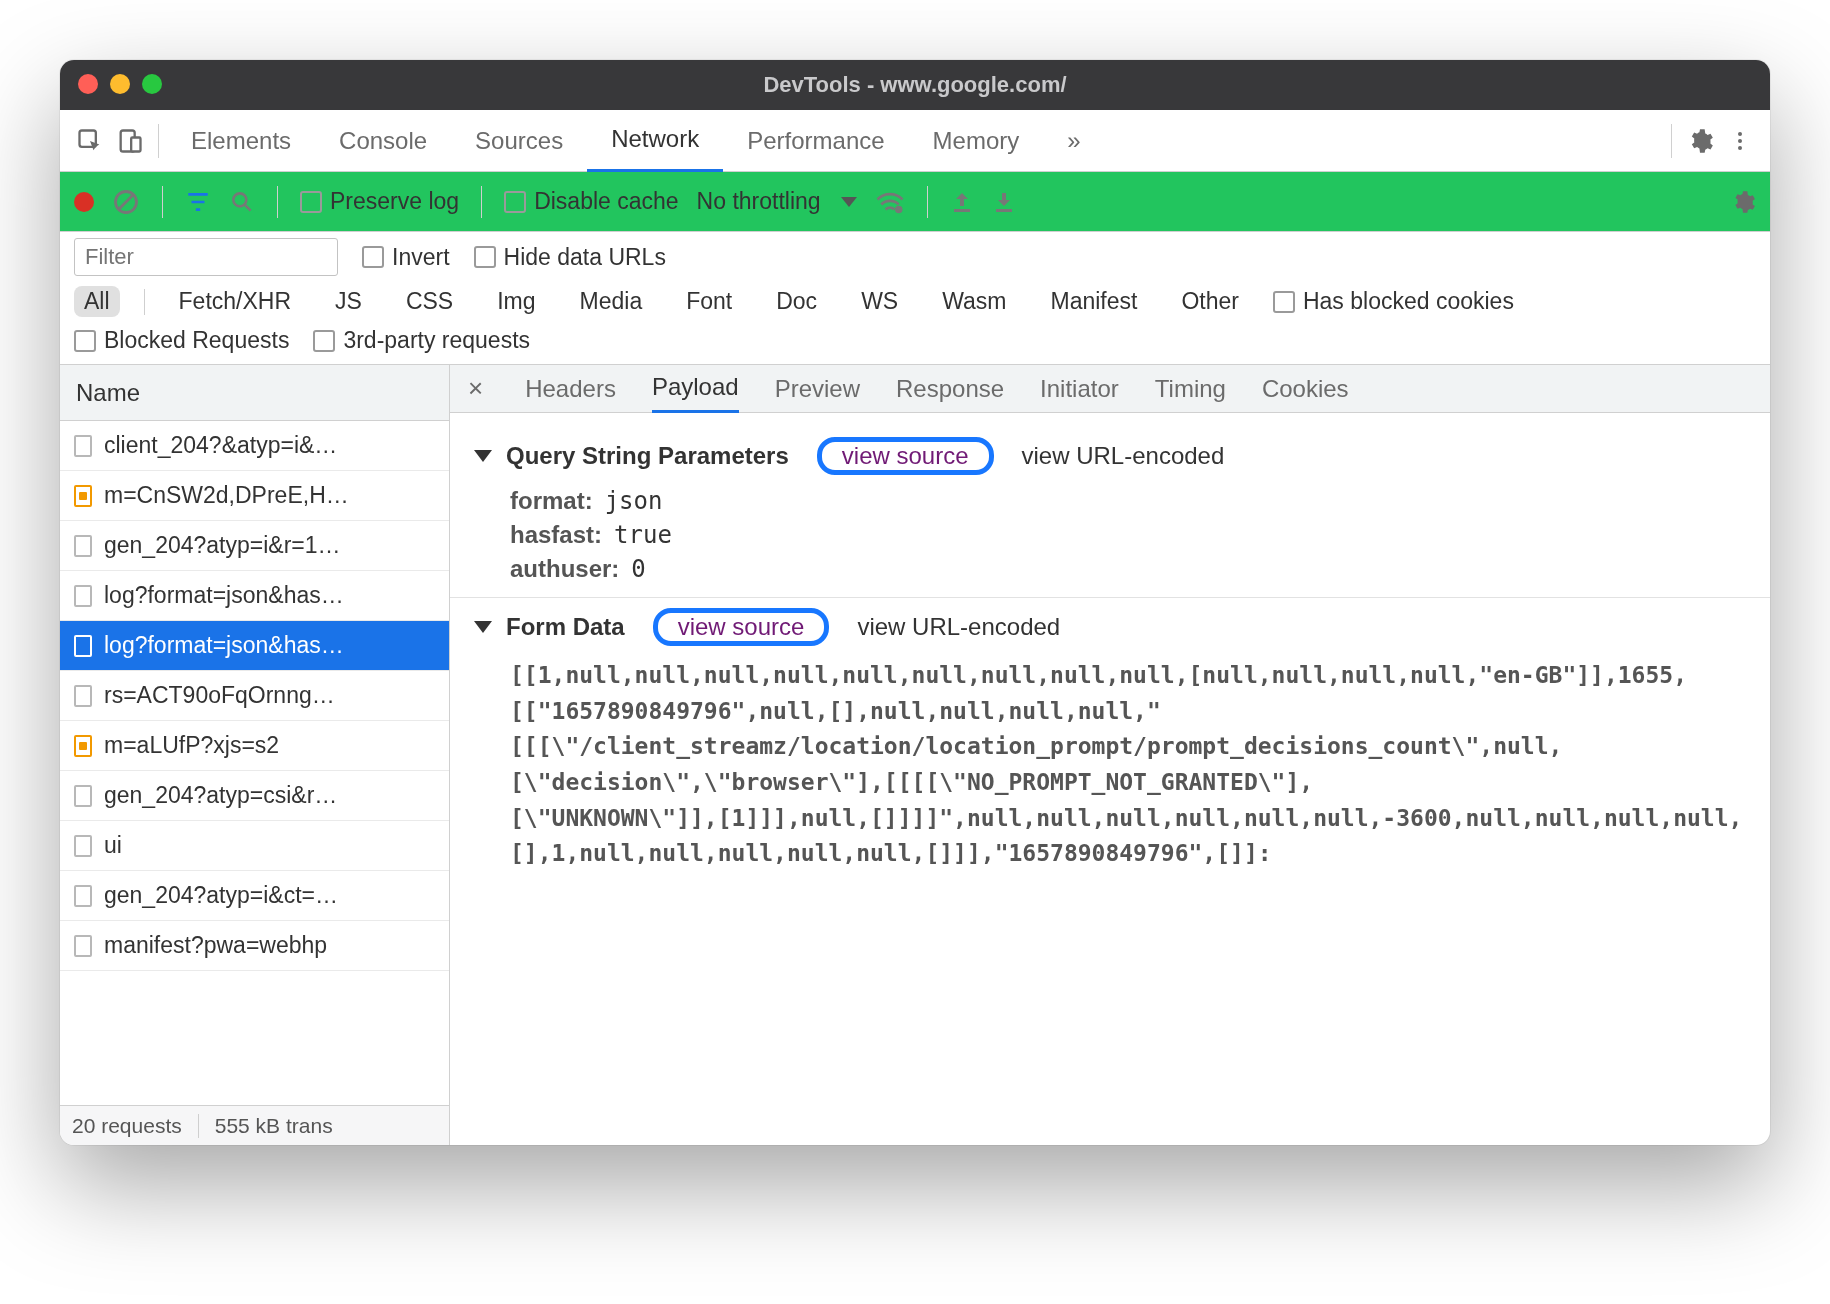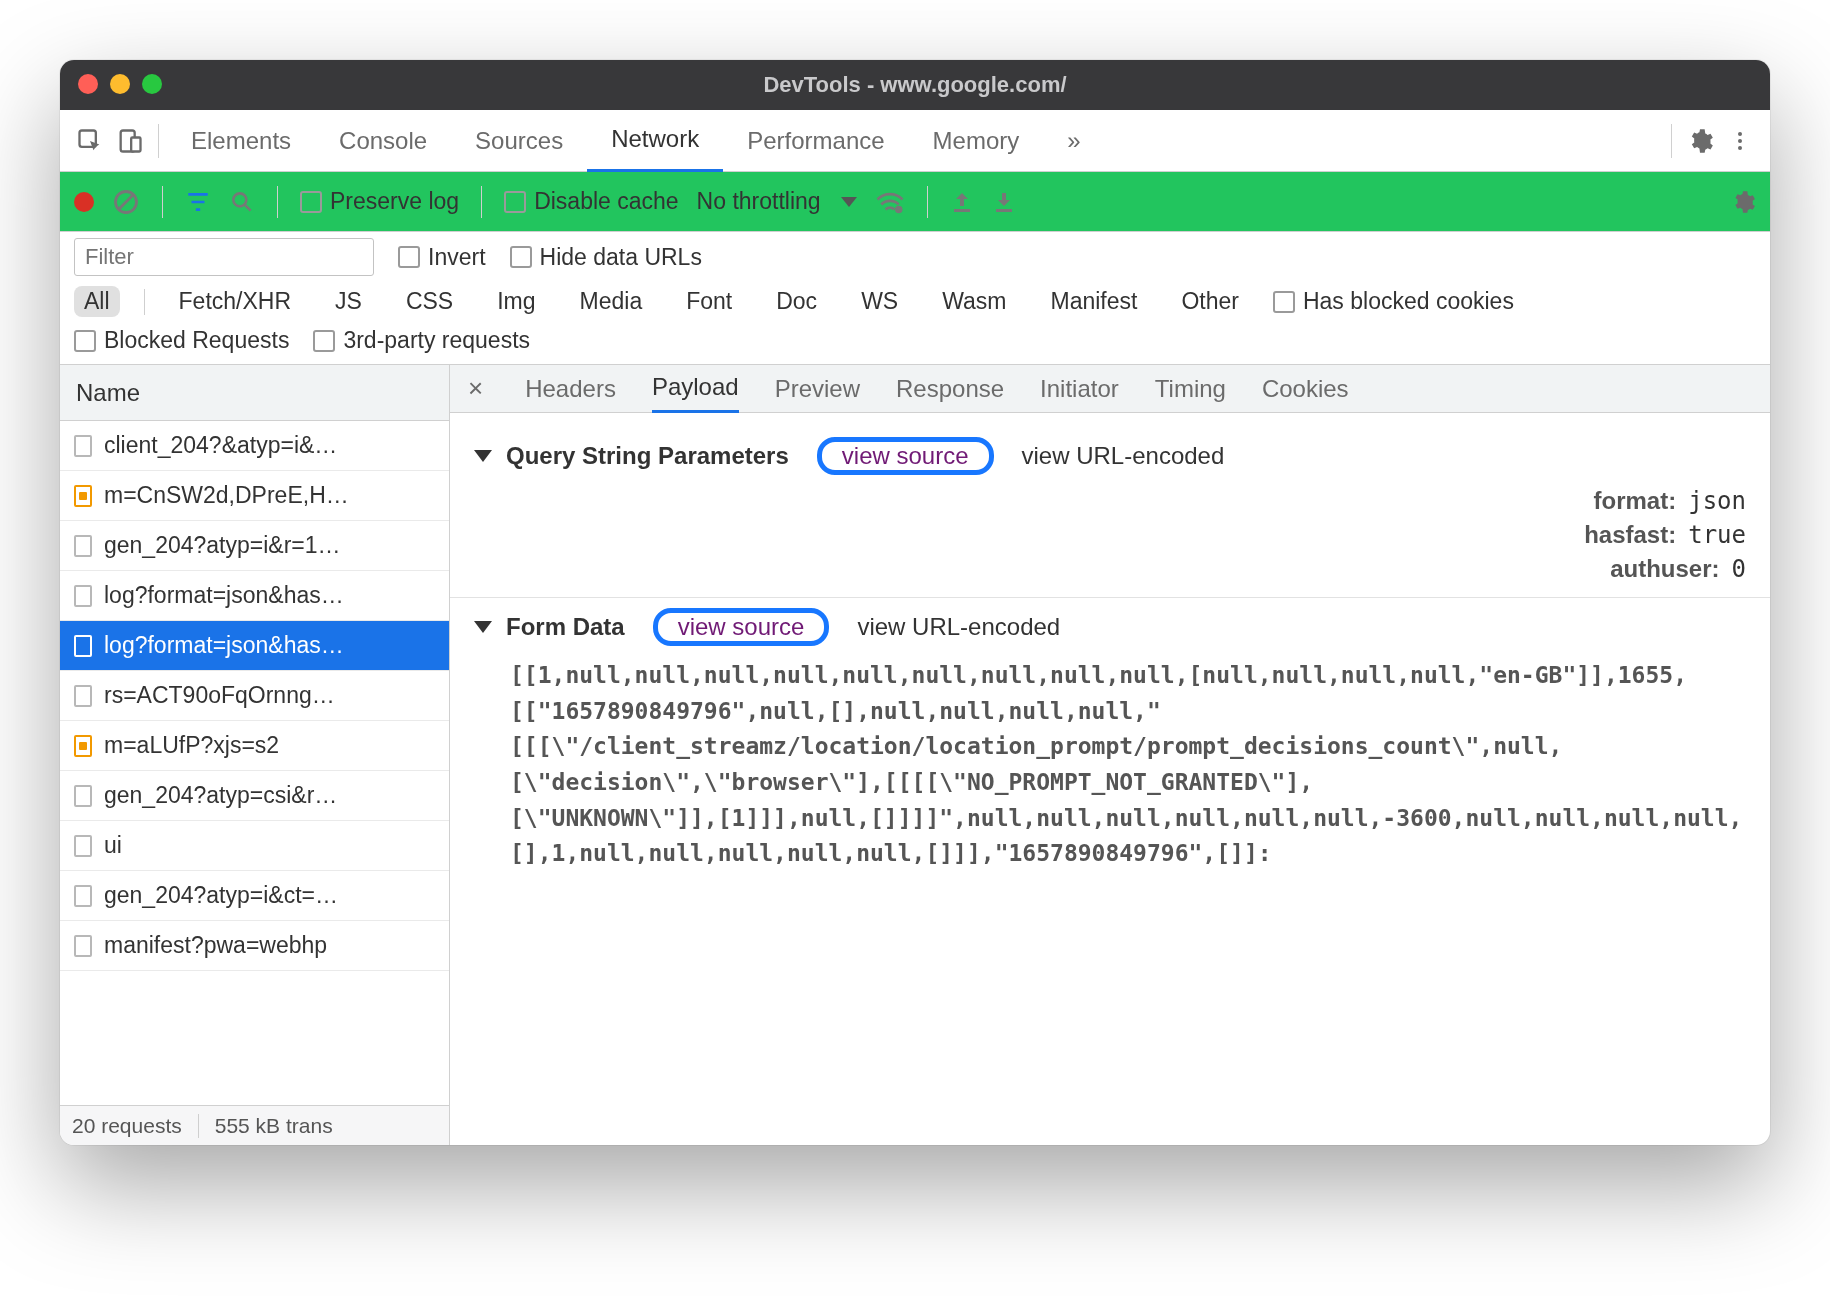--- a/index.html
+++ b/index.html
@@ -53,21 +53,21 @@
   .throttle { display:flex; align-items:center; gap:20px; }
   .tri-down { width:0;height:0;border-left:8px solid transparent;border-right:8px solid transparent;border-top:10px solid #555; }
 
   .filterbar {
     border-bottom:1px solid #d0d0d0; padding:6px 14px 10px 14px;
     display:flex; flex-direction:column; gap:10px; flex-shrink:0;
     font-size:23px; color:#333;
   }
   .filterbar .row { display:flex; align-items:center; gap:24px; flex-wrap:wrap; }
   .filter-input {
-    width:300px; height:38px; border:1px solid #c3c3c3; border-radius:3px;
+    width:264px; height:38px; border:1px solid #c3c3c3; border-radius:3px;
     padding:0 10px; font-size:22px; color:#777;
   }
   .chip { padding:2px 10px; border-radius:8px; }
   .chip.active { background:#e0e0e0; }
   .chip-sep { width:1px; height:26px; background:#cfcfcf; }
 
   .content { flex:1; display:flex; min-height:0; }
   .reqlist { width:390px; border-right:1px solid #d0d0d0; display:flex; flex-direction:column; min-height:0;}
   .reqlist .hdr { height:56px; border-bottom:1px solid #d0d0d0; background:#f1f3f4; display:flex; align-items:center; padding:0 16px; font-size:24px; color:#333; flex-shrink:0;}
   .reqlist .rows { flex:1; overflow:hidden; font-size:23px; }
@@ -85,21 +85,21 @@
   .dtabs { height:48px; border-bottom:1px solid #d0d0d0; background:#f1f3f4; display:flex; align-items:center; gap:36px; padding:0 18px; font-size:24px; color:#6b6b6b; flex-shrink:0;}
   .dtabs .x { font-size:26px; color:#6b6b6b; margin-right:6px;}
   .dtab { height:48px; display:flex; align-items:center; }
   .dtab.active { color:#333; border-bottom:3px solid #1a73e8; font-weight:500;}
   .dbody { flex:1; overflow:auto; padding:14px 24px; font-size:24px; color:#555;}
   .section-h { display:flex; align-items:center; gap:28px; font-size:24px; color:#333; margin:10px 0 12px 0;}
   .section-h .tri { width:0;height:0;border-left:9px solid transparent;border-right:9px solid transparent;border-top:12px solid #333; margin-right:-14px;}
   .section-h .stitle { font-weight:700; }
   .callout { border:5px solid #1877ff; border-radius:18px; padding:0 20px; color:#701a75; font-weight:400;}
   .kv-block { margin-left:36px; margin-bottom:14px; }
-  .kv { display:flex; gap:12px; margin:6px 0; font-size:24px;justify-content:flex-end;}
+  .kv { display:flex; gap:12px; margin:6px 0; font-size:24px;}
   .kv .k { font-weight:700; color:#555;}
   .kv .v { font-family: Menlo, Consolas, monospace; color:#333; }
   .formdata-body { margin-left:36px; font-family: Menlo, Consolas, monospace; color:#555; font-weight:700; line-height:1.55; font-size:23px; word-break:break-all;}
   hr.sec { border:none; border-top:1px solid #e2e2e2; margin:10px -24px; }
 
   svg { display:block; }
 </style>
 </head>
 <body>
 

